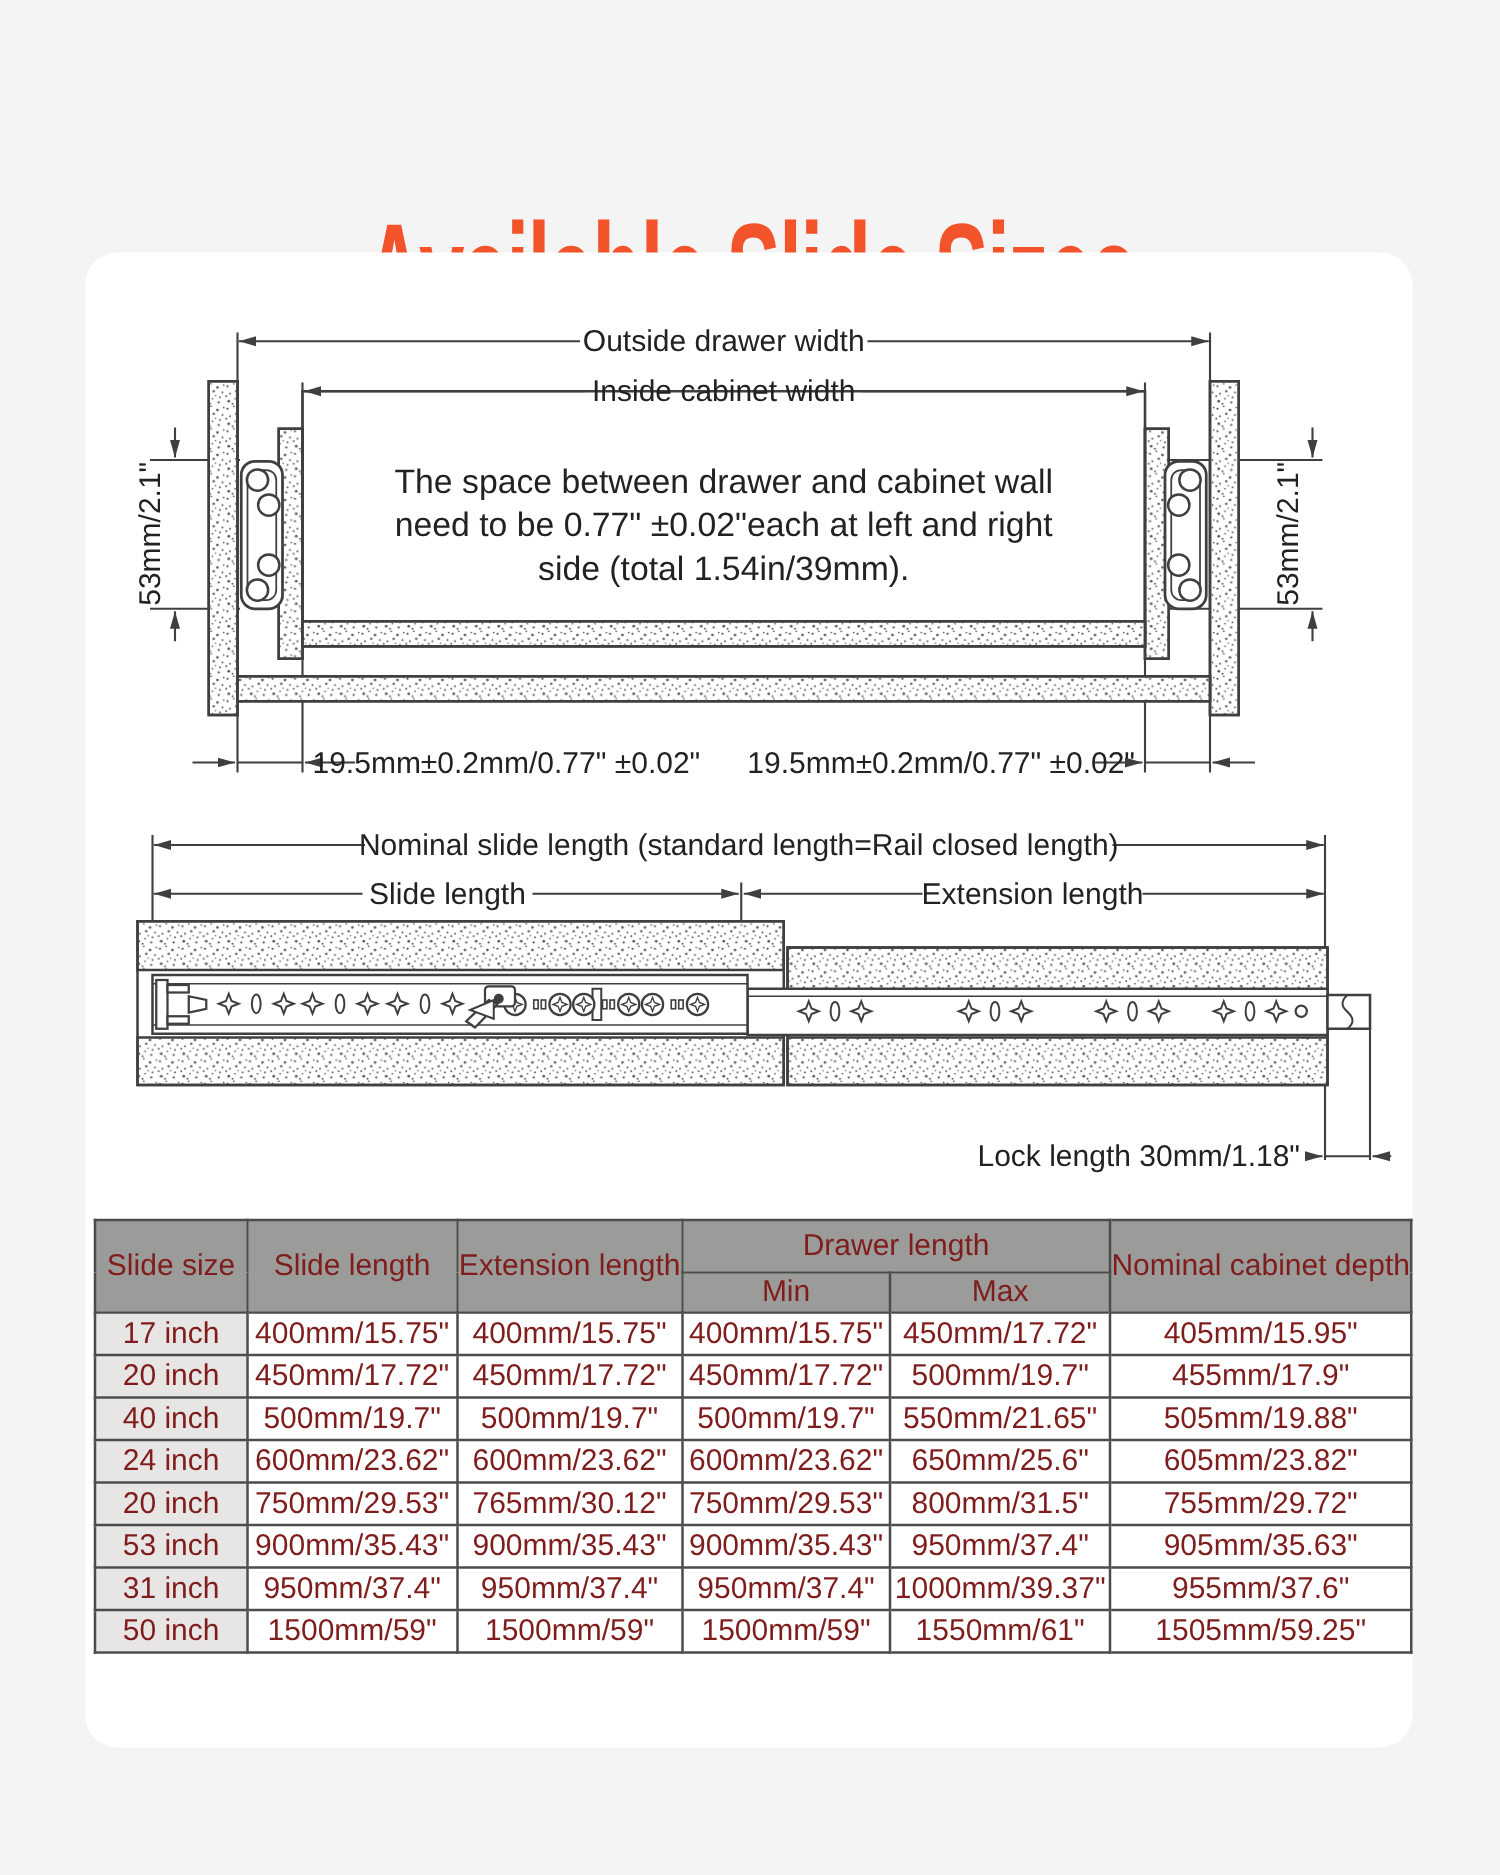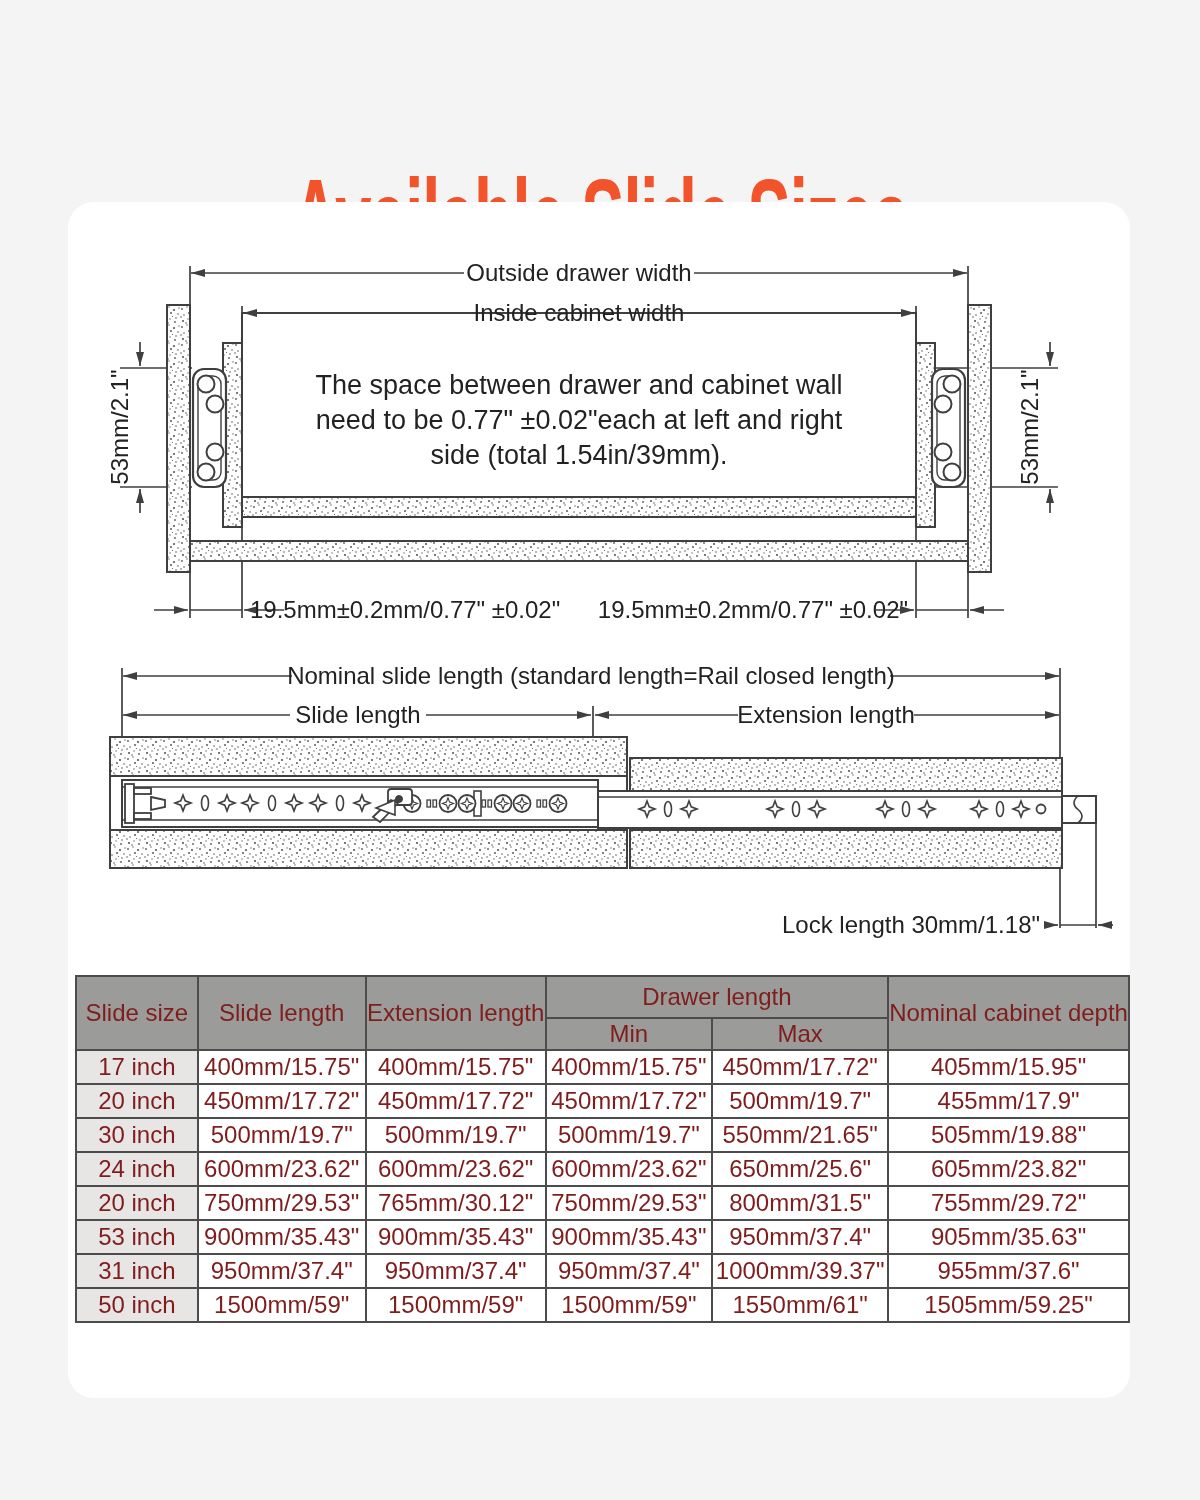--- a/index.html
+++ b/index.html
@@ -337,21 +337,21 @@
       </tr>
       <tr>
         <td class="rowlabel">20 inch</td>
         <td>450mm/17.72"</td>
         <td>450mm/17.72"</td>
         <td>450mm/17.72"</td>
         <td>500mm/19.7"</td>
         <td>455mm/17.9"</td>
       </tr>
       <tr>
-        <td class="rowlabel">30 inch</td>
+        <td class="rowlabel">40 inch</td>
         <td>500mm/19.7"</td>
         <td>500mm/19.7"</td>
         <td>500mm/19.7"</td>
         <td>550mm/21.65"</td>
         <td>505mm/19.88"</td>
       </tr>
       <tr>
         <td class="rowlabel">24 inch</td>
         <td>600mm/23.62"</td>
         <td>600mm/23.62"</td>

